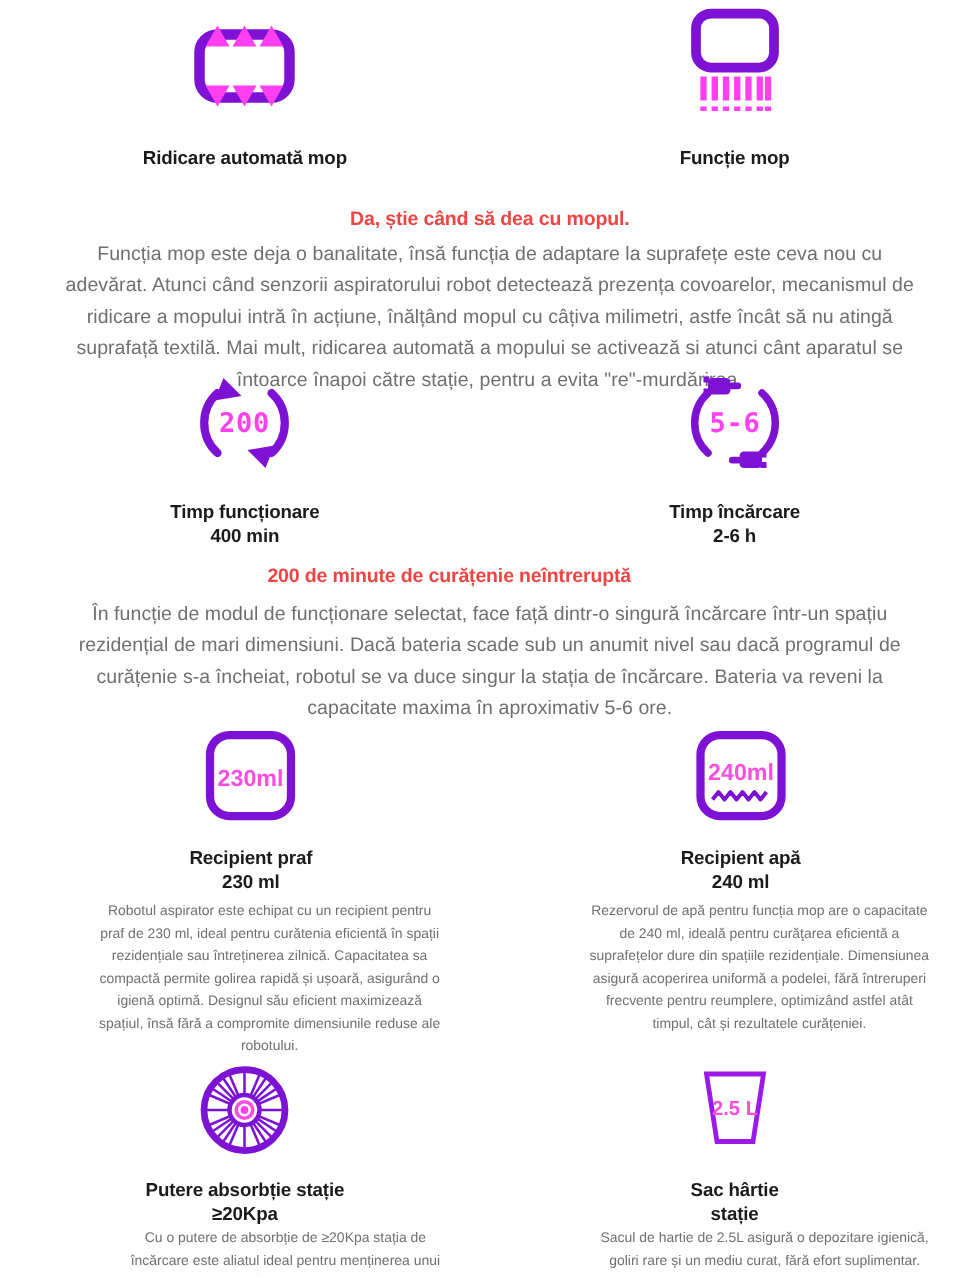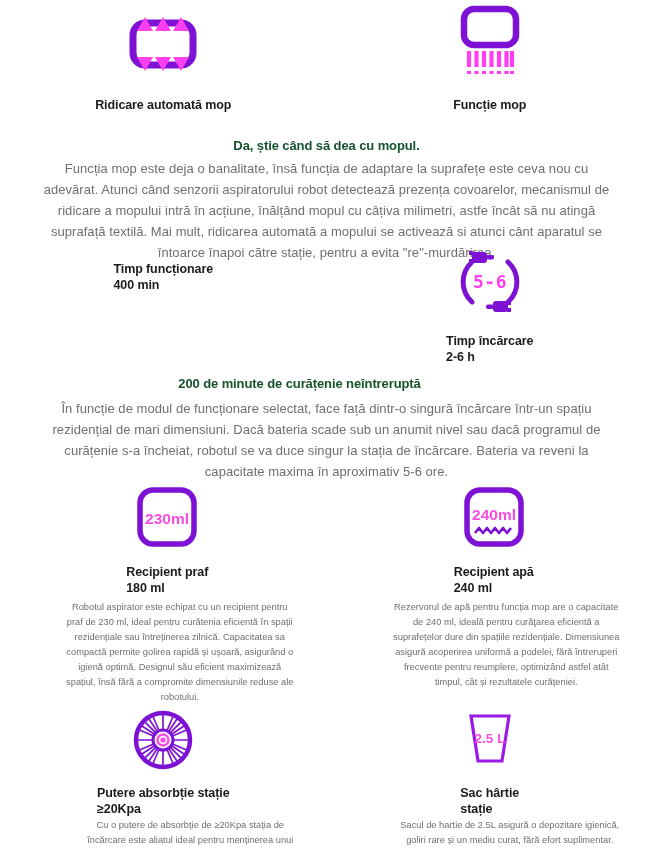--- a/index.html
+++ b/index.html
@@ -27,37 +27,38 @@
     display: flex;
     flex-direction: column;
     align-items: center;
   }
   .icon-wrap {
     display: flex;
     align-items: center;
     justify-content: center;
   }
   .feature-label {
+    text-align: center;
     font-size: 12.5px;
     font-weight: bold;
     color: #1b1b1b;
     line-height: 1.25;
     letter-spacing: -0.1px;
   }
   .feature-label .sub {
     display: block;
     font-weight: bold;
   }
 
   
   .section-title {
     text-align: center;
     font-size: 13px;
     font-weight: bold;
-    color: #14532d;
+    color: #ef4444;
     letter-spacing: -0.1px;
   }
   .body-text {
     text-align: center;
     font-size: 13px;
     color: #6f6f6f;
     line-height: 1.62;
     letter-spacing: 0.05px;
   }
   .narrow-col-text {
@@ -146,20 +147,29 @@
 
   </div>
 
   <div class="blk section-title" id="title-1">Da, știe când să dea cu mopul.</div>
 
   <div class="blk body-text" id="para-1">Funcția mop este deja o banalitate, însă funcția de adaptare la suprafețe este ceva nou cu adevărat. Atunci când senzorii aspiratorului robot detectează prezența covoarelor, mecanismul de ridicare a mopului intră în acțiune, înălțând mopul cu câțiva milimetri, astfe încât să nu atingă suprafață textilă. Mai mult, ridicarea automată a mopului se activează si atunci cânt aparatul se întoarce înapoi către stație, pentru a evita "re"-murdărirea.</div>
 
   <div class="blk feature-row" id="row-time">
 
     <div class="feature-col">
+      <div class="icon-wrap" style="height:72px;">
+        <svg width="80" height="72" viewBox="0 0 80 72">
+          <path d="M 22 16 A 27 27 0 0 0 22 56" fill="none" stroke="#7d12d4" stroke-width="5.5" stroke-linecap="round"></path>
+          <path d="M 58 56 A 27 27 0 0 0 58 16" fill="none" stroke="#7d12d4" stroke-width="5.5" stroke-linecap="round"></path>
+          <polygon points="26,6 38,18 20,21" fill="#7d12d4"></polygon>
+          <polygon points="54,66 42,54 60,51" fill="#7d12d4"></polygon>
+          <text x="40" y="42" text-anchor="middle" font-family="'DejaVu Sans Mono', monospace" font-size="18" font-weight="bold" letter-spacing="0.5" fill="#ff3ff0">200</text>
+        </svg>
+      </div>
       <div class="feature-label" style="margin-top:16px;">
         <span>Timp funcționare</span>
         <span class="sub">400 min</span>
       </div>
     </div>
 
     <div class="feature-col">
       <div class="icon-wrap" style="height:72px;">
         <svg width="84" height="72" viewBox="0 0 84 72">
           <path d="M 24 16 A 27 27 0 0 0 24 56" fill="none" stroke="#7d12d4" stroke-width="5" stroke-linecap="round"></path>
@@ -195,21 +205,21 @@
 
     <div class="feature-col">
       <div class="icon-wrap" style="height:66px;">
         <svg width="70" height="66" viewBox="0 0 70 66">
           <rect x="8" y="4" width="54" height="54" rx="13" ry="13" fill="none" stroke="#7d12d4" stroke-width="5.5"></rect>
           <text x="35" y="38" text-anchor="middle" font-family="'Liberation Sans', sans-serif" font-size="15.5" font-weight="bold" fill="#f84ee0">230ml</text>
         </svg>
       </div>
       <div class="feature-label" style="margin-top:13px;">
         <span>Recipient praf</span>
-        <span class="sub">180 ml</span>
+        <span class="sub">230 ml</span>
       </div>
     </div>
 
     <div class="feature-col">
       <div class="icon-wrap" style="height:66px;">
         <svg width="70" height="66" viewBox="0 0 70 66">
           <rect x="8" y="4" width="54" height="54" rx="13" ry="13" fill="none" stroke="#7d12d4" stroke-width="5.5"></rect>
           <text x="35" y="34" text-anchor="middle" font-family="'Liberation Sans', sans-serif" font-size="15.5" font-weight="bold" fill="#f84ee0">240ml</text>
           <path d="M16 47 L20 42 L24 47 L28 42 L32 47 L36 42 L40 47 L44 42 L48 47 L52 42" fill="none" stroke="#7d12d4" stroke-width="2.6" stroke-linejoin="round"></path>
         </svg>

